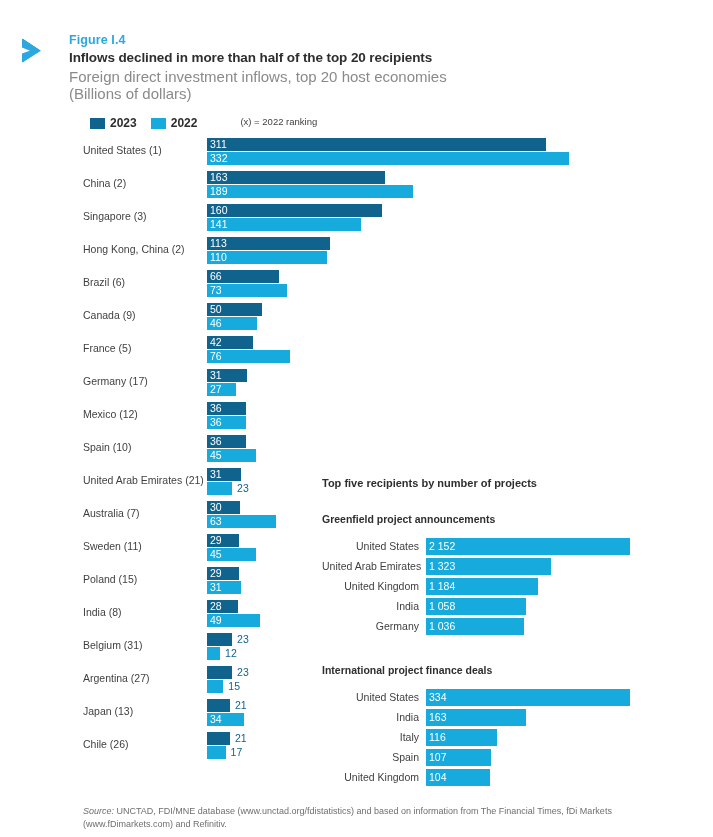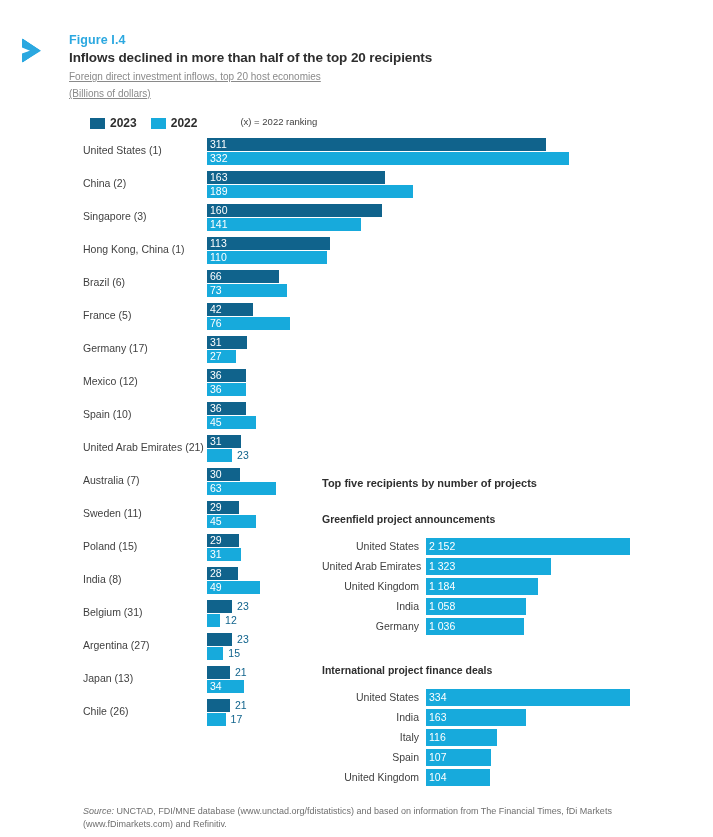--- a/index.html
+++ b/index.html
@@ -38,24 +38,23 @@
     color: #2e2e2e;
     font-size: 13.5px;
     font-weight: bold;
     line-height: 18px;
     margin-top: 1px;
     letter-spacing: -0.1px;
   }
 
   .fig-sub {
     color: #8a8a8a;
-    font-size: 10px;
+    font-size: 15px;
     line-height: 15px;
     margin-top: 2px;
-    text-decoration: underline;
   }
 
   
   .legend {
     position: absolute; left: 90px; top: 116px;
     display: flex; 
     font-size: 11.5px;
   }
   .legend-item { display: flex; align-items: center; margin-right: 14px; }
   .legend-swatch { width: 15px; height: 11px; margin-right: 5px; }
@@ -230,21 +229,21 @@
             <div class="bar-fill" style="width: 174.56px;"></div>
             <span class="bar-val" style="left: 0px;">160</span>
           </div>
           <div class="bar bar-2022">
             <div class="bar-fill" style="width: 153.831px;"></div>
             <span class="bar-val" style="left: 0px;">141</span>
           </div>
         </div>
       </div>
       <div class="mrow">
-        <div class="mlabel">Hong Kong, China (1)</div>
+        <div class="mlabel">Hong Kong, China (2)</div>
         <div class="bars">
           <div class="bar bar-2023">
             <div class="bar-fill" style="width: 123.283px;"></div>
             <span class="bar-val" style="left: 0px;">113</span>
           </div>
           <div class="bar bar-2022">
             <div class="bar-fill" style="width: 120.01px;"></div>
             <span class="bar-val" style="left: 0px;">110</span>
           </div>
         </div>
@@ -252,20 +251,33 @@
       <div class="mrow">
         <div class="mlabel">Brazil (6)</div>
         <div class="bars">
           <div class="bar bar-2023">
             <div class="bar-fill" style="width: 72.006px;"></div>
             <span class="bar-val" style="left: 0px;">66</span>
           </div>
           <div class="bar bar-2022">
             <div class="bar-fill" style="width: 79.643px;"></div>
             <span class="bar-val" style="left: 0px;">73</span>
+          </div>
+        </div>
+      </div>
+      <div class="mrow">
+        <div class="mlabel">Canada (9)</div>
+        <div class="bars">
+          <div class="bar bar-2023">
+            <div class="bar-fill" style="width: 54.55px;"></div>
+            <span class="bar-val" style="left: 0px;">50</span>
+          </div>
+          <div class="bar bar-2022">
+            <div class="bar-fill" style="width: 50.186px;"></div>
+            <span class="bar-val" style="left: 0px;">46</span>
           </div>
         </div>
       </div>
       <div class="mrow">
         <div class="mlabel">France (5)</div>
         <div class="bars">
           <div class="bar bar-2023">
             <div class="bar-fill" style="width: 45.822px;"></div>
             <span class="bar-val" style="left: 0px;">42</span>
           </div>

